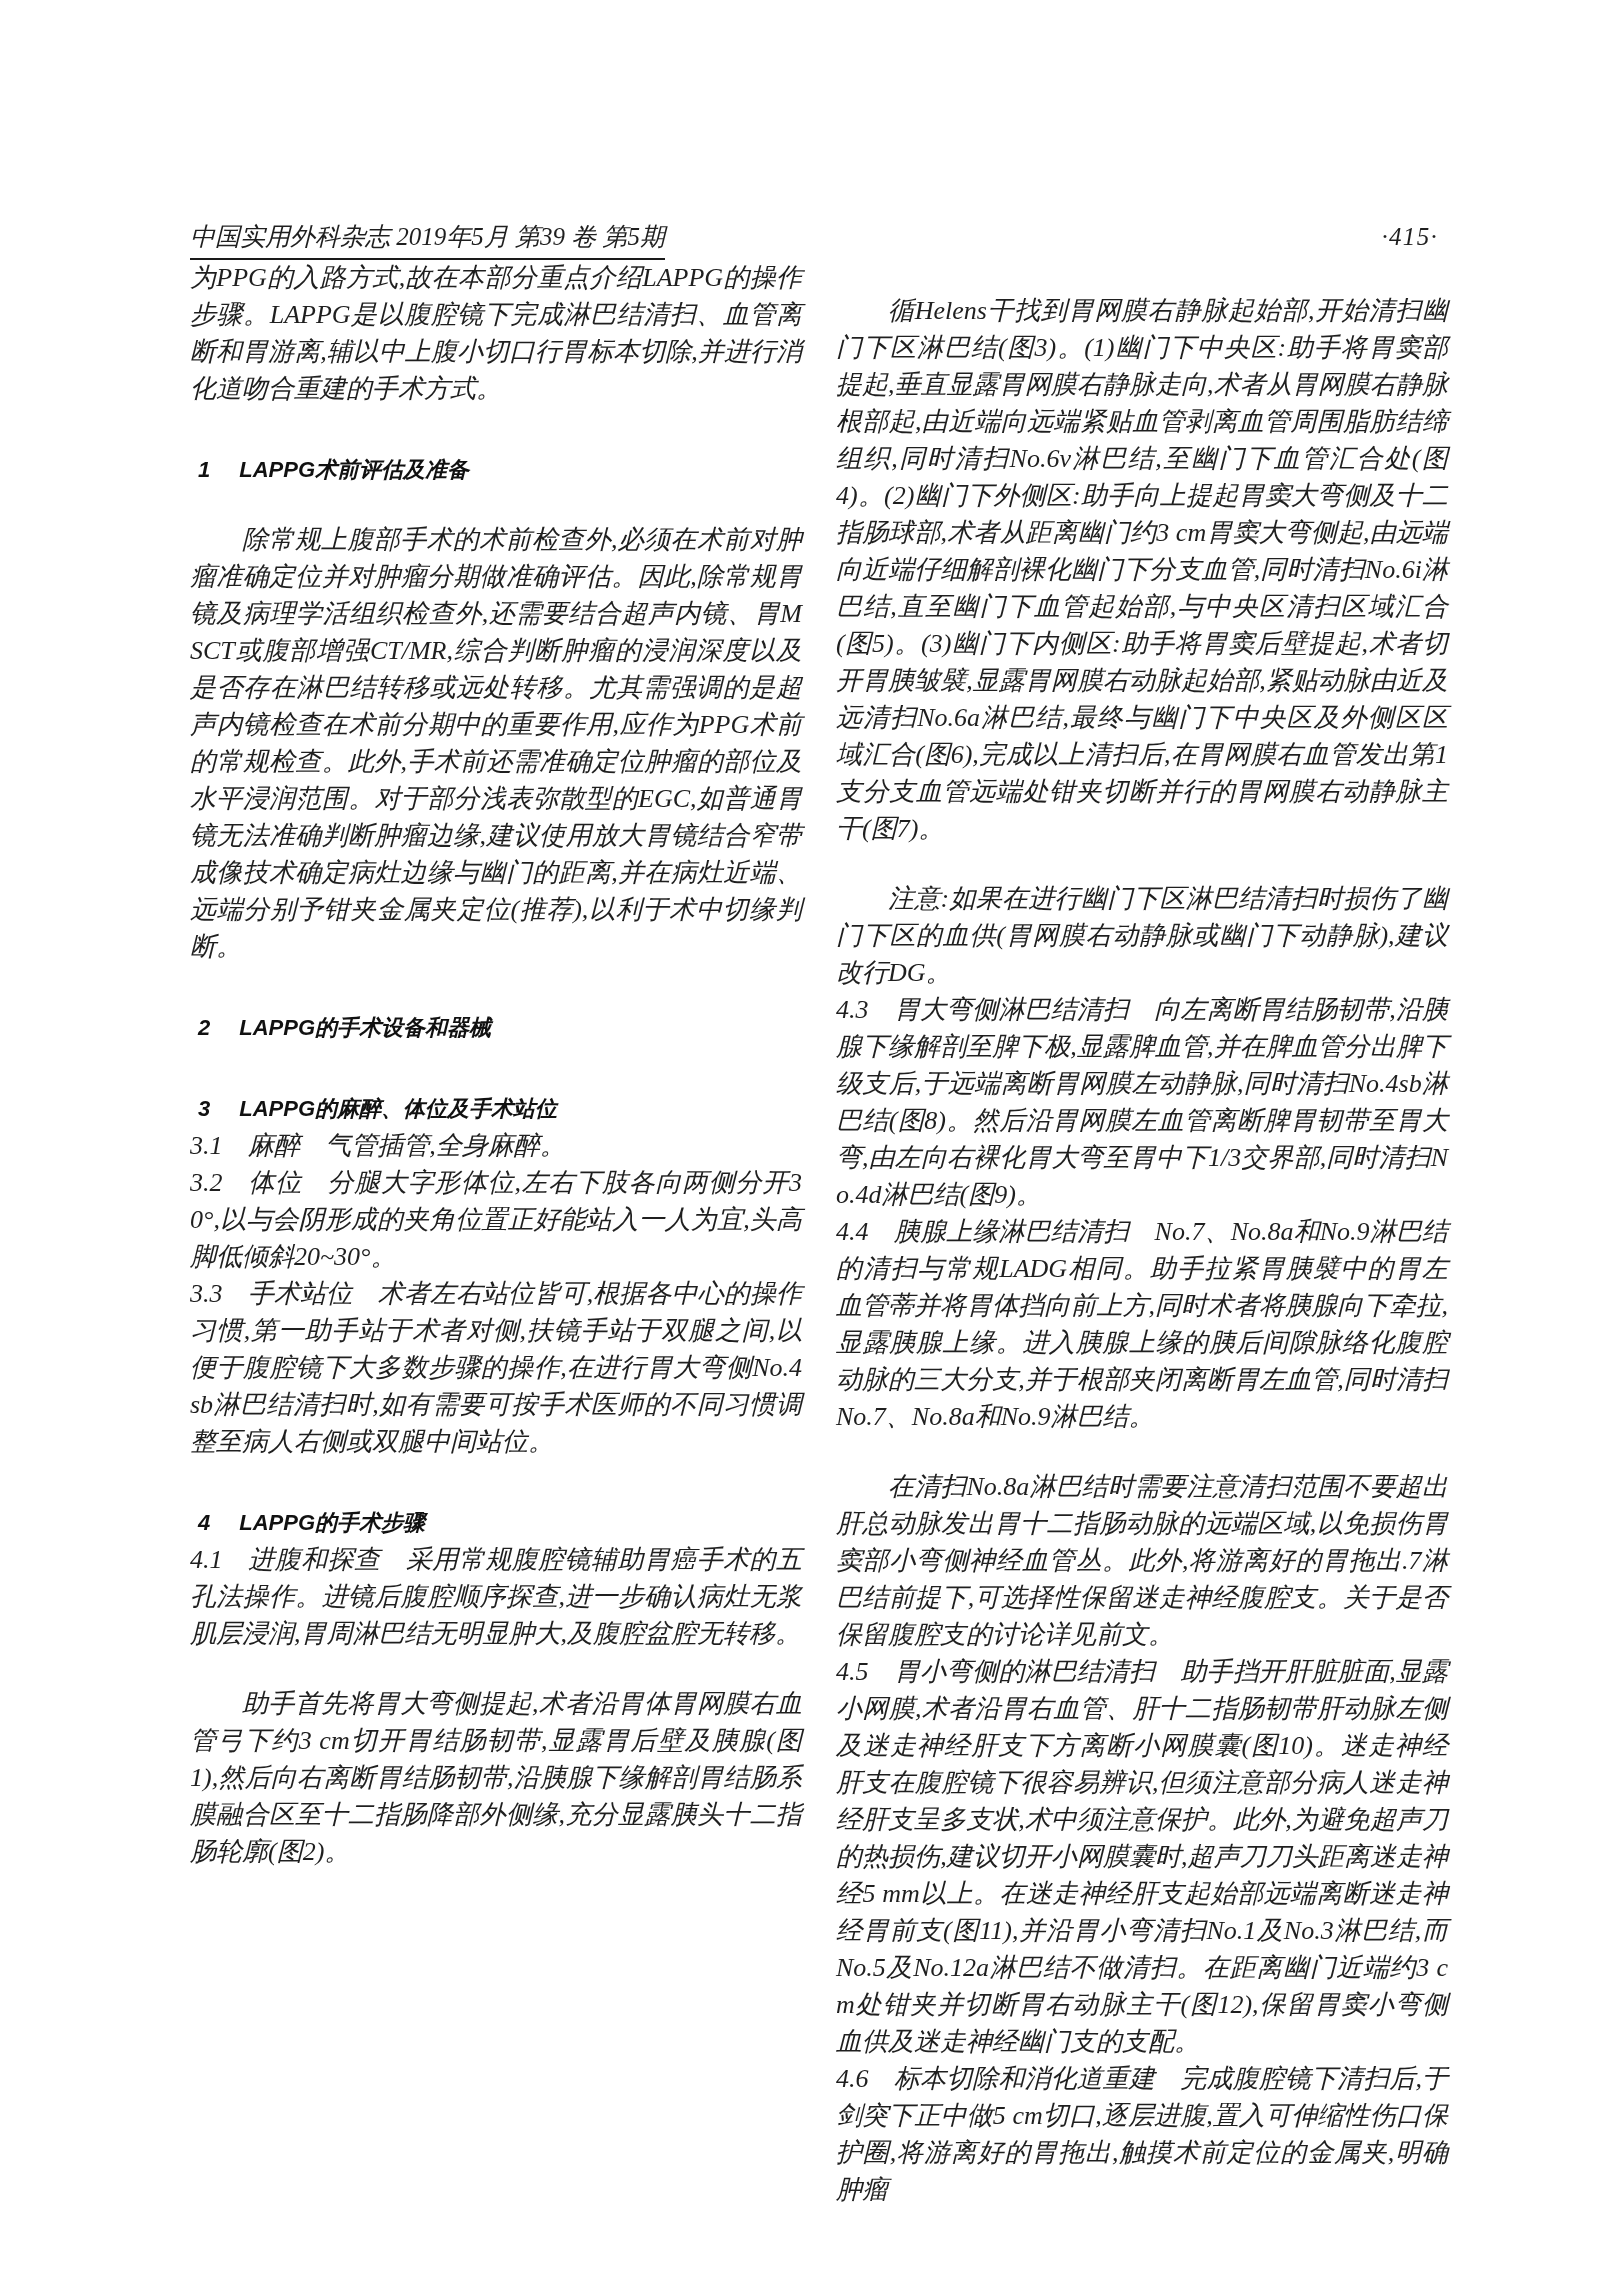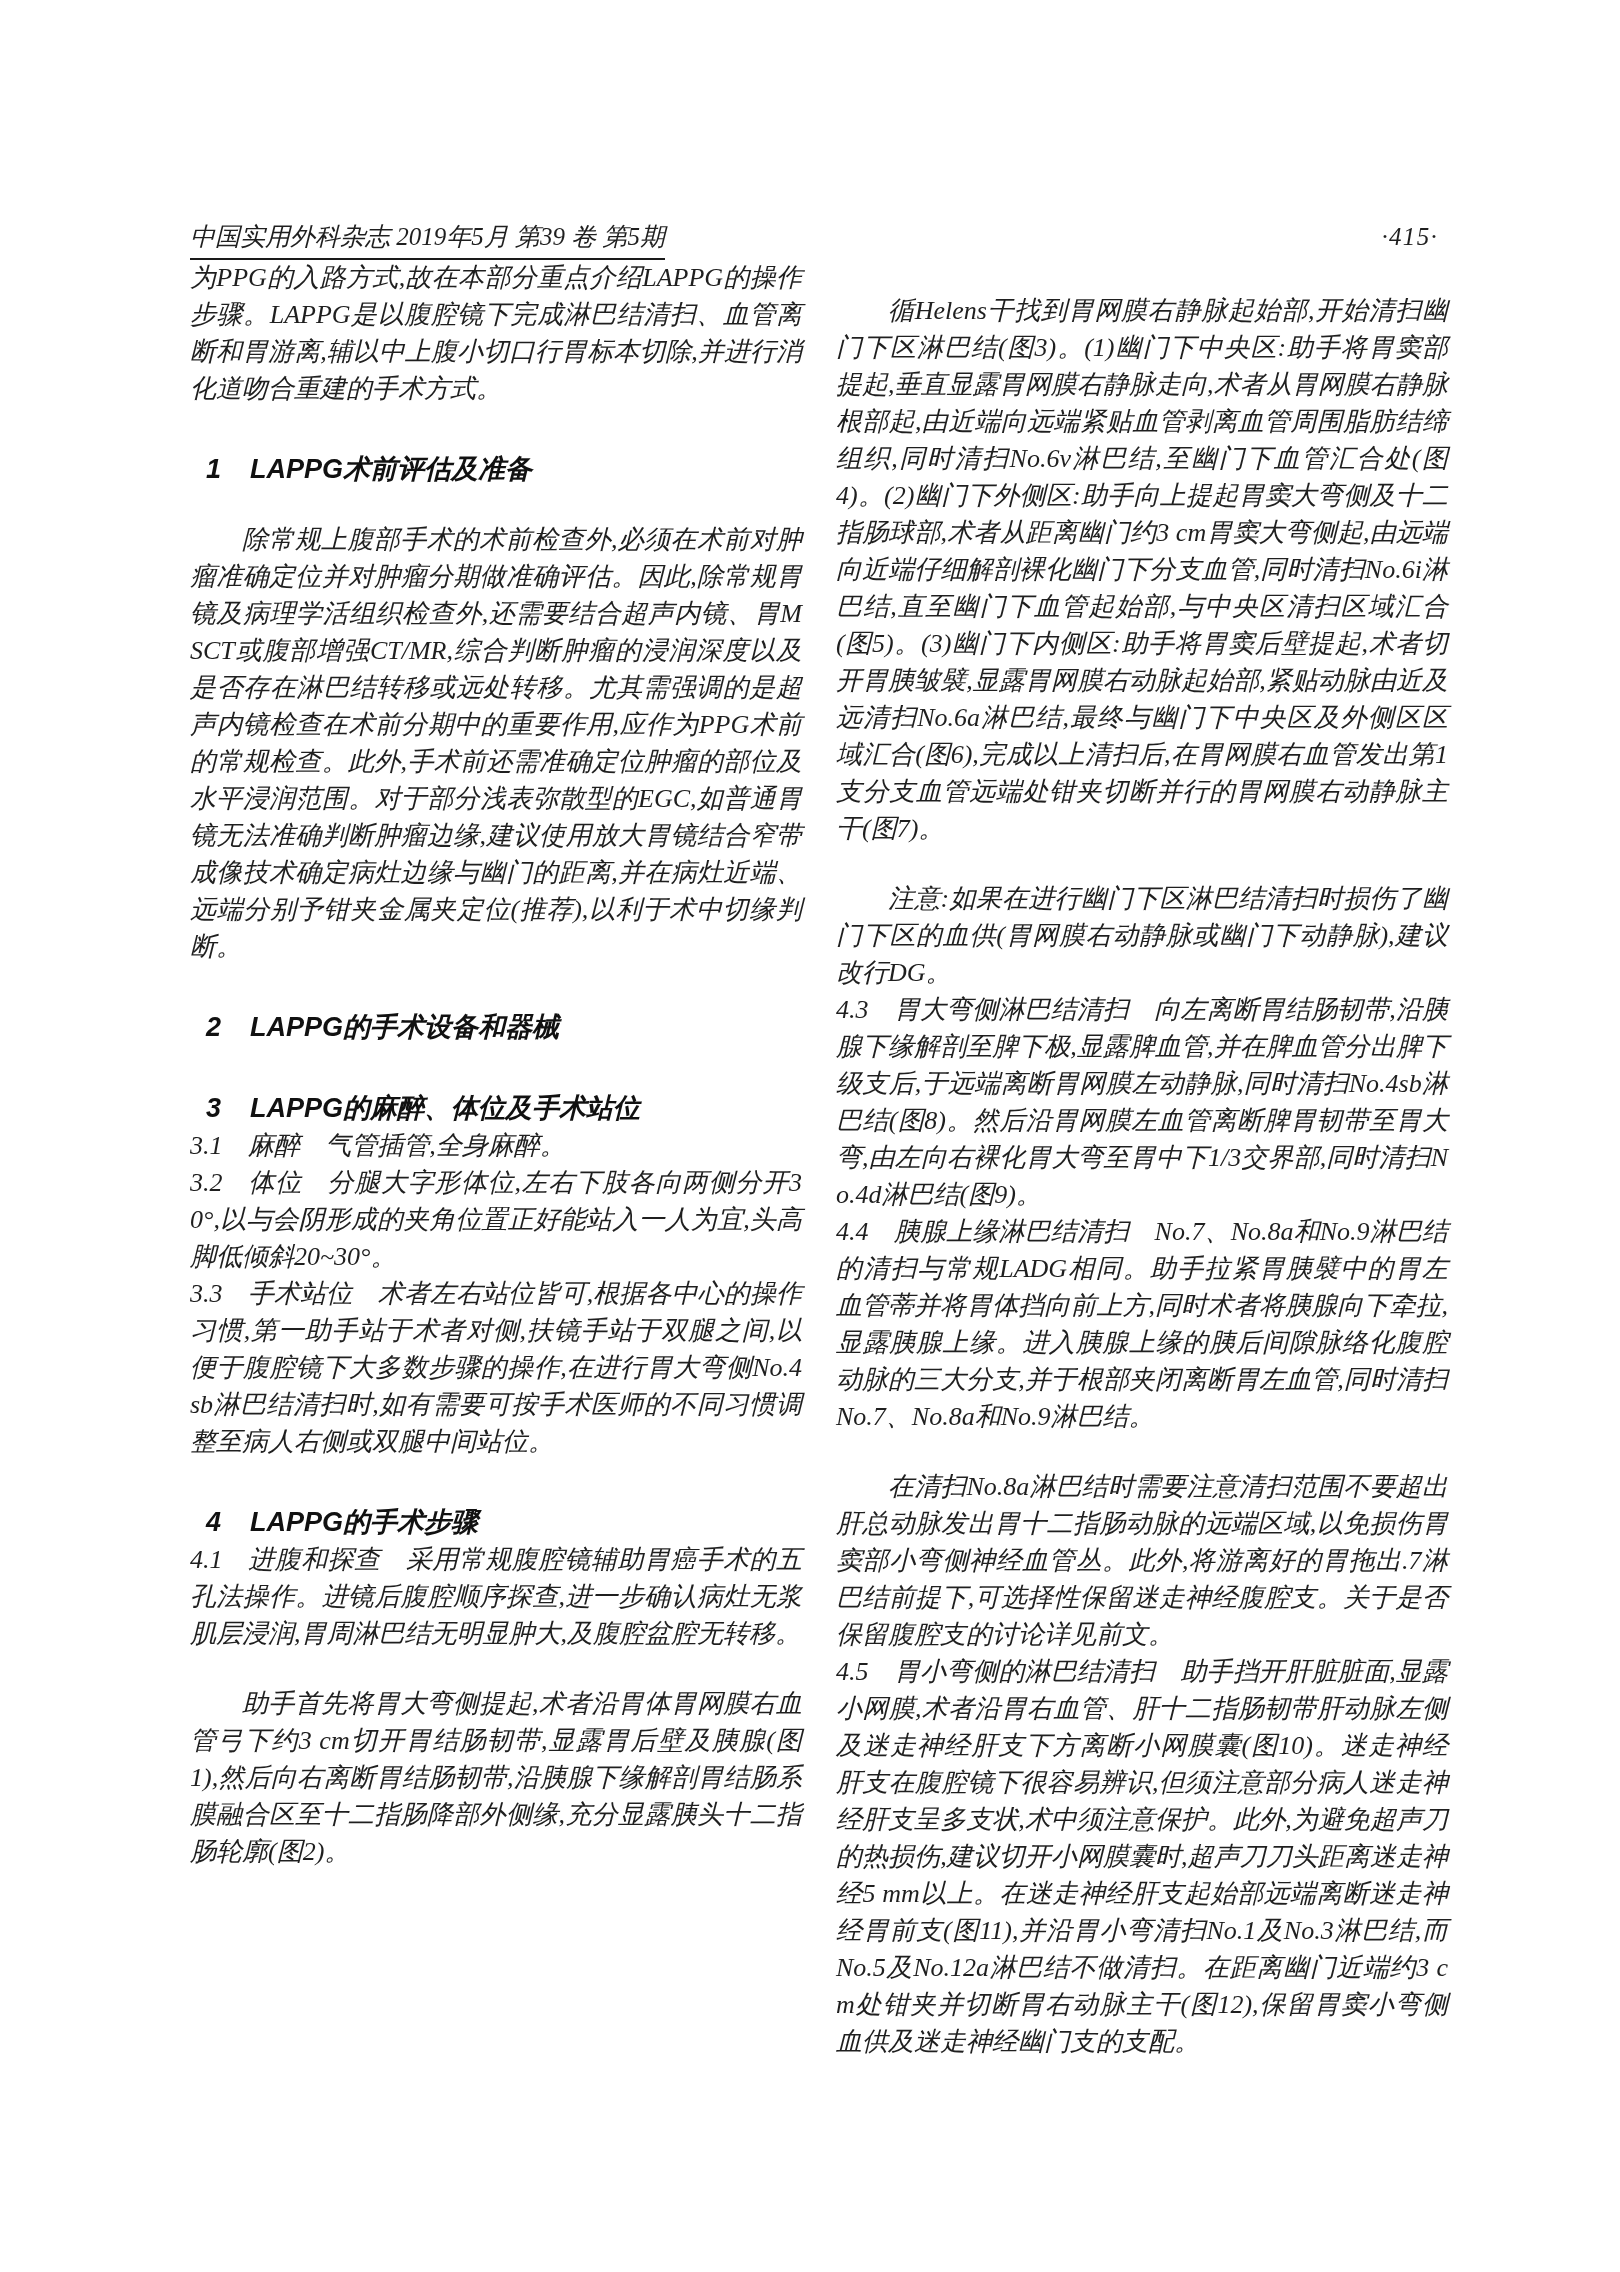--- a/index.html
+++ b/index.html
@@ -39,22 +39,22 @@
     text-align:justify;text-align-last:left;
     word-break:break-all;
   }
   #col-left{left:190px;}
   #col-right{left:836px;}
 
   .para{margin:0;}
   .para.indent{text-indent:52px;margin-top:33px;}
 
   .sec-heading{
-    margin:44px 0 0 16px;
-    font-size:27px;line-height:37px;
+    margin:44px 0 0 8px;
+    font-size:22px;line-height:37px;
     font-weight:700;
     font-family:"Liberation Sans","DejaVu Sans",sans-serif;
     color:var(--heading);
     text-align:center;
   }
   .sec-num{margin-right:29px;}
 
   .sub-label{margin-right:25.4px;}
   .sub-title{margin-right:25.4px;}
 
@@ -91,18 +91,19 @@
         <p class="para"><span class="sub-label">4.1</span><span class="sub-title">进腹和探查</span><span>采用常规腹腔镜辅助胃癌手术的五孔法操作。进镜后腹腔顺序探查,进一步确认病灶无浆肌层浸润,胃周淋巴结无明显肿大,及腹腔盆腔无转移。</span></p>
         <p class="para indent">助手首先将胃大弯侧提起,术者沿胃体胃网膜右血管弓下约3 cm切开胃结肠韧带,显露胃后壁及胰腺(图1),然后向右离断胃结肠韧带,沿胰腺下缘解剖胃结肠系膜融合区至十二指肠降部外侧缘,充分显露胰头十二指肠轮廓(图2)。</p>
       </section>
     <section class="col" id="col-right">
         <p class="para indent">循Helens干找到胃网膜右静脉起始部,开始清扫幽门下区淋巴结(图3)。(1)幽门下中央区:助手将胃窦部提起,垂直显露胃网膜右静脉走向,术者从胃网膜右静脉根部起,由近端向远端紧贴血管剥离血管周围脂肪结缔组织,同时清扫No.6v淋巴结,至幽门下血管汇合处(图4)。(2)幽门下外侧区:助手向上提起胃窦大弯侧及十二指肠球部,术者从距离幽门约3 cm胃窦大弯侧起,由远端向近端仔细解剖裸化幽门下分支血管,同时清扫No.6i淋巴结,直至幽门下血管起始部,与中央区清扫区域汇合(图5)。(3)幽门下内侧区:助手将胃窦后壁提起,术者切开胃胰皱襞,显露胃网膜右动脉起始部,紧贴动脉由近及远清扫No.6a淋巴结,最终与幽门下中央区及外侧区区域汇合(图6),完成以上清扫后,在胃网膜右血管发出第1支分支血管远端处钳夹切断并行的胃网膜右动静脉主干(图7)。</p>
         <p class="para indent">注意:如果在进行幽门下区淋巴结清扫时损伤了幽门下区的血供(胃网膜右动静脉或幽门下动静脉),建议改行DG。</p>
         <p class="para"><span class="sub-label">4.3</span><span class="sub-title">胃大弯侧淋巴结清扫</span><span>向左离断胃结肠韧带,沿胰腺下缘解剖至脾下极,显露脾血管,并在脾血管分出脾下级支后,于远端离断胃网膜左动静脉,同时清扫No.4sb淋巴结(图8)。然后沿胃网膜左血管离断脾胃韧带至胃大弯,由左向右裸化胃大弯至胃中下1/3交界部,同时清扫No.4d淋巴结(图9)。</span></p>
         <p class="para"><span class="sub-label">4.4</span><span class="sub-title">胰腺上缘淋巴结清扫</span><span>No.7、No.8a和No.9淋巴结的清扫与常规LADG相同。助手拉紧胃胰襞中的胃左血管蒂并将胃体挡向前上方,同时术者将胰腺向下牵拉,显露胰腺上缘。进入胰腺上缘的胰后间隙脉络化腹腔动脉的三大分支,并于根部夹闭离断胃左血管,同时清扫No.7、No.8a和No.9淋巴结。</span></p>
         <p class="para indent">在清扫No.8a淋巴结时需要注意清扫范围不要超出肝总动脉发出胃十二指肠动脉的远端区域,以免损伤胃窦部小弯侧神经血管丛。此外,将游离好的胃拖出.7淋巴结前提下,可选择性保留迷走神经腹腔支。关于是否保留腹腔支的讨论详见前文。</p>
         <p class="para"><span class="sub-label">4.5</span><span class="sub-title">胃小弯侧的淋巴结清扫</span><span>助手挡开肝脏脏面,显露小网膜,术者沿胃右血管、肝十二指肠韧带肝动脉左侧及迷走神经肝支下方离断小网膜囊(图10)。迷走神经肝支在腹腔镜下很容易辨识,但须注意部分病人迷走神经肝支呈多支状,术中须注意保护。此外,为避免超声刀的热损伤,建议切开小网膜囊时,超声刀刀头距离迷走神经5 mm以上。在迷走神经肝支起始部远端离断迷走神经胃前支(图11),并沿胃小弯清扫No.1及No.3淋巴结,而No.5及No.12a淋巴结不做清扫。在距离幽门近端约3 cm处钳夹并切断胃右动脉主干(图12),保留胃窦小弯侧血供及迷走神经幽门支的支配。</span></p>
+        <p class="para"><span class="sub-label">4.6</span><span class="sub-title">标本切除和消化道重建</span><span>完成腹腔镜下清扫后,于剑突下正中做5 cm切口,逐层进腹,置入可伸缩性伤口保护圈,将游离好的胃拖出,触摸术前定位的金属夹,明确肿瘤</span></p>
       </section>
   </div>
 
 
 </div>
 
 
 </body></html>

